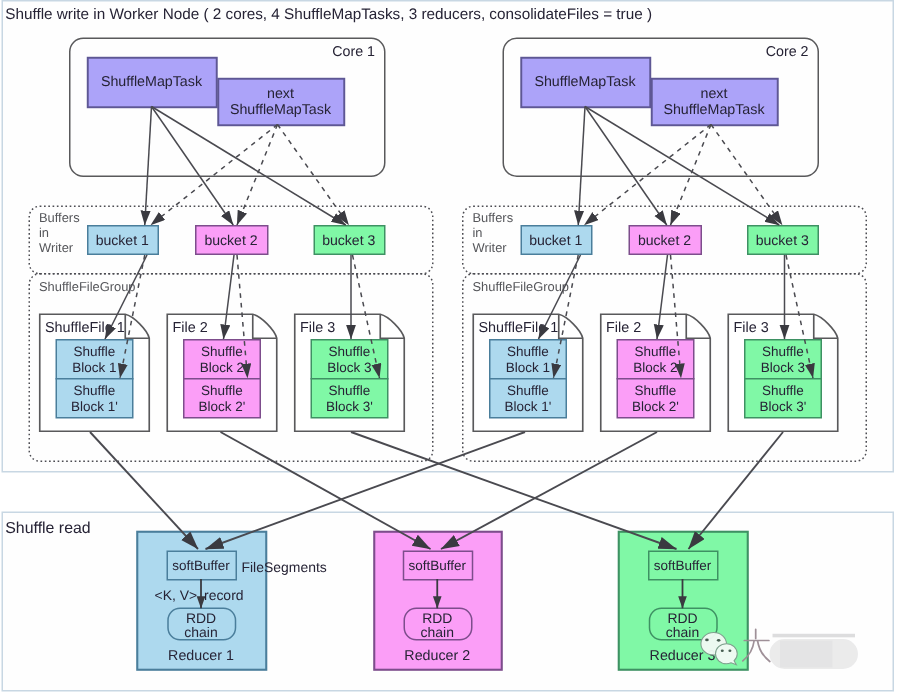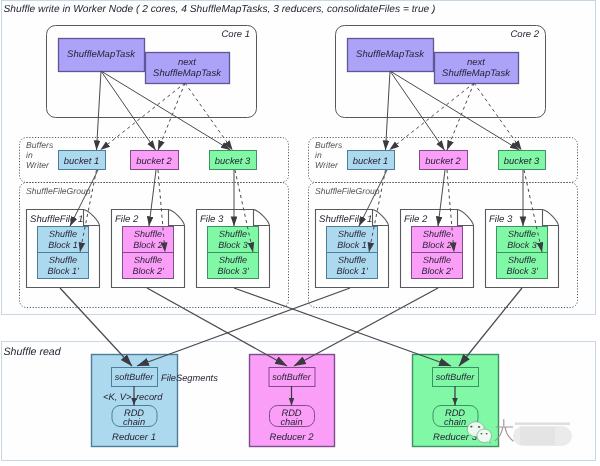--- a/index.html
+++ b/index.html
@@ -1,17 +1,17 @@
 <!DOCTYPE html>
 <html><head>
 <meta charset="utf-8">
 <style>
   html,body{margin:0;padding:0;background:#ffffff;}
   #page{position:relative;width:600px;height:466px;overflow:hidden;background:#ffffff;
-        font-family:"Liberation Sans",sans-serif;font-style:italic;}
+        font-family:"Liberation Sans",sans-serif;}
   svg{position:absolute;left:0;top:0;width:600px;height:466px;}
   text{font-family:"Liberation Sans",sans-serif;fill:#262335;}
   *{-webkit-font-smoothing:antialiased;text-rendering:geometricPrecision;}
 </style>
 </head>
 <body>
 
 <div id="page">
 <svg viewBox="0 0 600 466" xmlns="http://www.w3.org/2000/svg">
 <defs>

